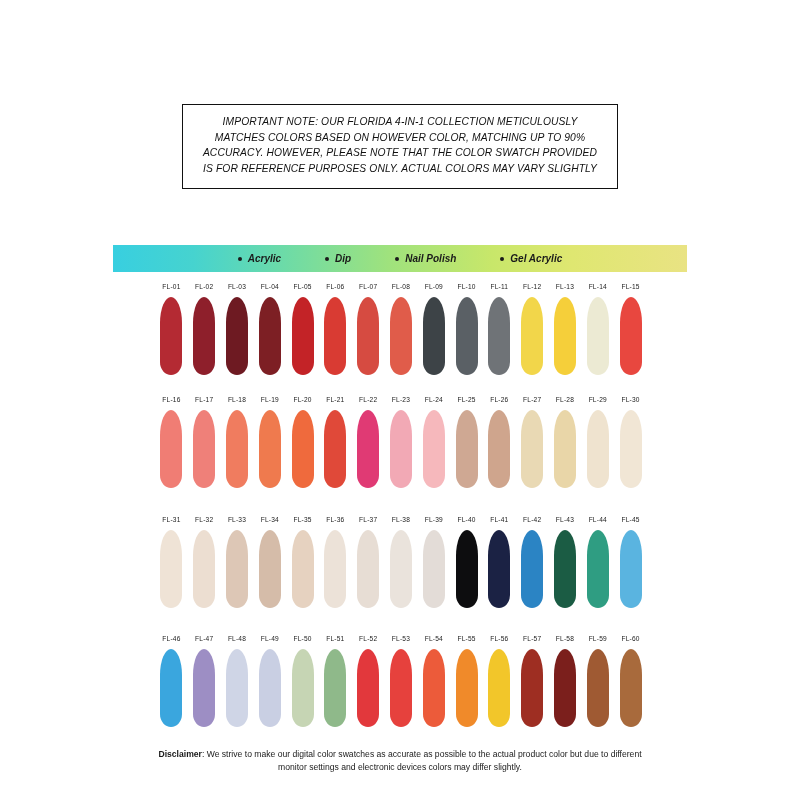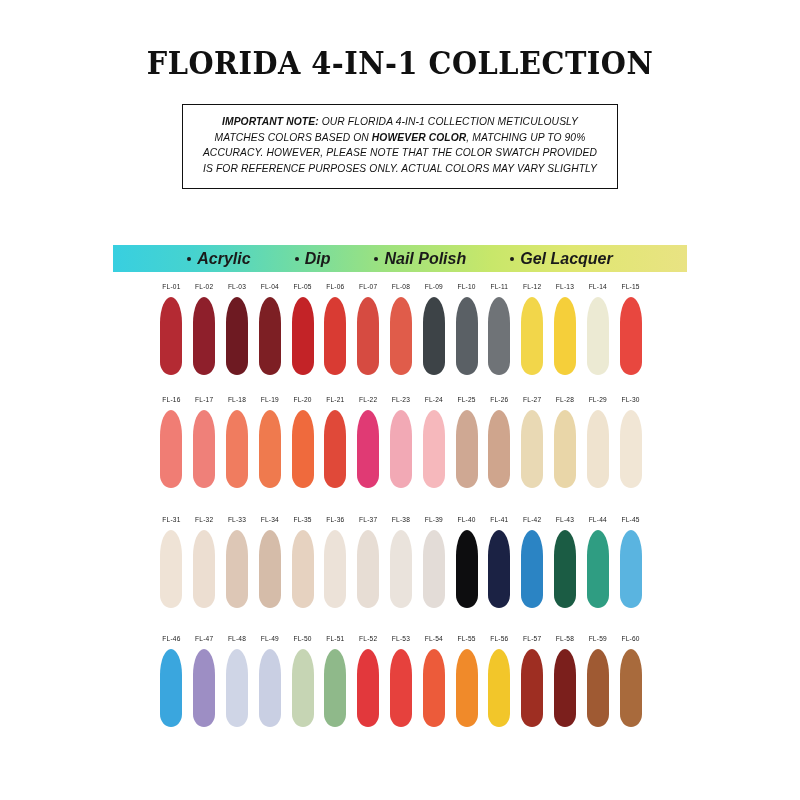--- a/index.html
+++ b/index.html
@@ -44,21 +44,21 @@
     width: 436px;
     box-sizing: border-box;
     border: 1px solid #111111;
     padding: 9px 14px 11px 14px;
     text-align: center;
     font-style: italic;
     font-size: 10.3px;
     line-height: 1.52;
     letter-spacing: 0.1px;
   }
-  .note-box b { font-weight: bold; font-style: italic; }
+  .note-box b { font-weight: normal; font-style: italic; }
 
   
   .legend-bar {
     position: absolute;
     top: 245px;
     left: 113px;
     width: 574px;
     height: 27px;
     background: linear-gradient(to right, #38cfe0 0%, #46d3cf 14%, #6ddba7 30%, #9fe27d 48%, #c8e76a 66%, #dfe771 80%, #e9e383 100%);
   }
@@ -67,21 +67,21 @@
     top: 245px;
     left: 113px;
     width: 574px;
     height: 27px;
     display: flex;
     align-items: center;
     justify-content: center;
     gap: 44px;
     font-style: italic;
     font-weight: bold;
-    font-size: 16px;
+    font-size: 10px;
     color: #1a1a1a;
   }
   .legend-item { display: flex; align-items: center; gap: 6px; }
   .legend-dot {
     width: 4px; height: 4px; border-radius: 50%;
     background: #1a1a1a;
     display: inline-block;
   }
 
   
@@ -129,21 +129,20 @@
     line-height: 1.55;
     color: #1a1a1a;
   }
   .disclaimer b { font-weight: bold; }
 </style>
 </head>
 <body>
 
 <div class="page">
 
-  <div class="title">FLORIDA 4-IN-1 COLLECTION</div>
 
   <div class="note-box">
     <b>IMPORTANT NOTE:</b><span> OUR FLORIDA 4-IN-1 COLLECTION METICULOUSLY MATCHES COLORS BASED ON </span><b>HOWEVER COLOR</b><span>, MATCHING UP TO 90% ACCURACY. HOWEVER, PLEASE NOTE THAT THE COLOR SWATCH PROVIDED IS FOR REFERENCE PURPOSES ONLY. ACTUAL COLORS MAY VARY SLIGHTLY</span>
   </div>
 
   <div class="legend-bar"></div>
   <div class="legend-items">
     <div class="legend-item">
       <span class="legend-dot"></span>
       <span>Acrylic</span>
@@ -151,21 +150,21 @@
     <div class="legend-item">
       <span class="legend-dot"></span>
       <span>Dip</span>
     </div>
     <div class="legend-item">
       <span class="legend-dot"></span>
       <span>Nail Polish</span>
     </div>
     <div class="legend-item">
       <span class="legend-dot"></span>
-      <span>Gel Lacquer</span>
+      <span>Gel Acrylic</span>
     </div>
   </div>
 
   <div class="grid" id="swatch-grid">
       <div class="row" style="top: 283px;">
         <div class="row-labels">
           <span>FL-01</span>
           <span>FL-02</span>
           <span>FL-03</span>
           <span>FL-04</span>
@@ -422,14 +421,17 @@
           <div class="nail-cell">
             <div class="nail" style="background: rgb(159, 90, 51);"></div>
           </div>
           <div class="nail-cell">
             <div class="nail" style="background: rgb(168, 106, 60);"></div>
           </div>
         </div>
       </div>
     </div>
 
+  <div class="disclaimer">
+    <b>Disclaimer</b><span>: We strive to make our digital color swatches as accurate as possible to the actual product color but due to different monitor settings and electronic devices colors may differ slightly.</span>
+  </div>
 
 </div>
 
 </body></html>

